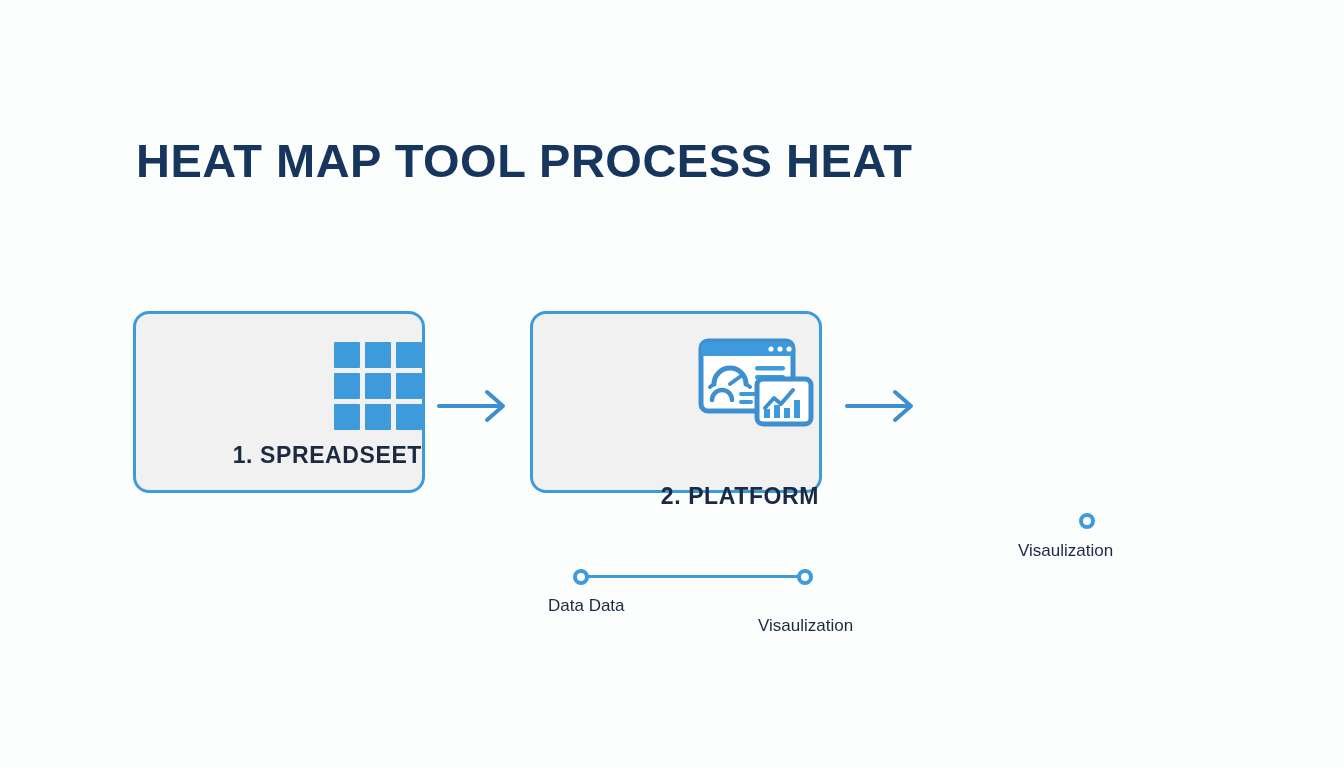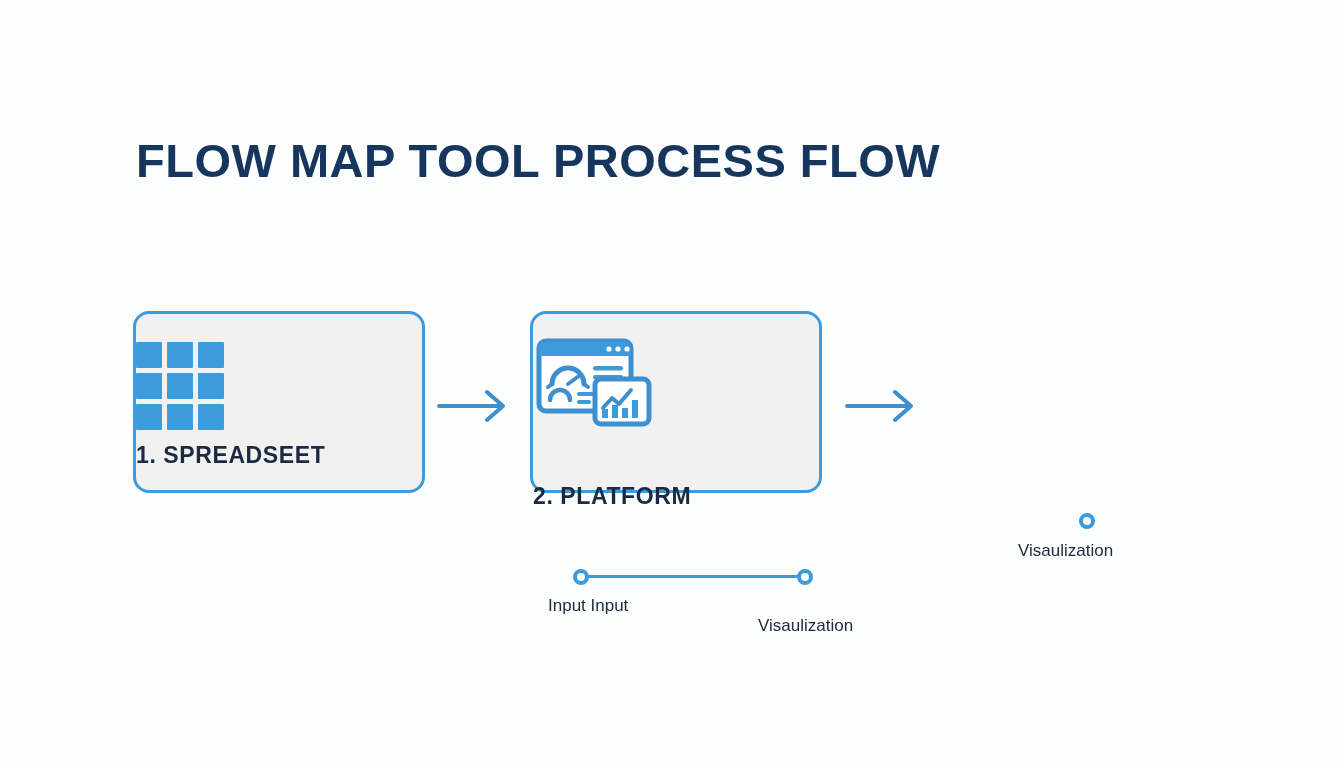--- a/index.html
+++ b/index.html
@@ -38,21 +38,21 @@
     position: absolute;
     top: 311px;
     width: 292px;
     height: 182px;
     background: #f1f1f1;
     border: 3px solid #3d9bdc;
     border-radius: 16px;
     box-sizing: border-box;
     display: flex;
     flex-direction: column;
-    align-items: flex-start;
+    align-items: flex-end;
     justify-content: flex-start;
   }
   .card-1 { left: 133px; }
   .card-2 { left: 530px; gap: 45px; }
   .card-3 { left: 941px; }
 
   .card-icon {
     height: 100px;
     margin-top: 22px;
     display: flex;
@@ -123,21 +123,21 @@
 
   
   .ring-customization  { left: 1079px; top: 513px; }
   .label-customization { left: 1018px; top: 541px; }
 </style>
 </head>
 <body>
 
 <div id="page">
 
-  <div class="page-title">FLOW MAP TOOL PROCESS FLOW</div>
+  <div class="page-title">HEAT MAP TOOL PROCESS HEAT</div>
 
   <div class="card card-1">
     <div class="card-icon">
       <div class="grid-icon">
         <span></span>
         <span></span>
         <span></span>
         <span></span>
         <span></span>
         <span></span>
@@ -194,19 +194,19 @@
   <div class="arrow arrow-2">
     <svg width="78" height="40" viewBox="0 0 78 40" fill="none" aria-hidden="true">
       <path d="M2 20 H62" stroke="#3d8fd0" stroke-width="4" stroke-linecap="round"></path>
       <path d="M50 6 L66 20 L50 34" stroke="#3d8fd0" stroke-width="4" fill="none" stroke-linecap="round" stroke-linejoin="round"></path>
     </svg>
   </div>
 
   <div class="connector-line line-timeline"></div>
   <div class="ring ring-data-input"></div>
   <div class="ring ring-visualization"></div>
-  <div class="marker-label label-data-input">Input Input</div>
+  <div class="marker-label label-data-input">Data Data</div>
   <div class="marker-label label-visualization">Visaulization</div>
 
   <div class="ring ring-customization"></div>
   <div class="marker-label label-customization">Visaulization</div>
 
 </div>
 
 </body></html>

